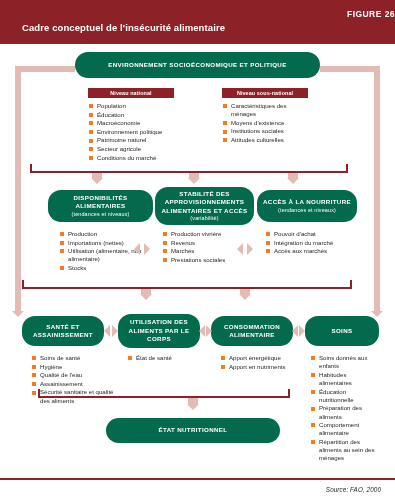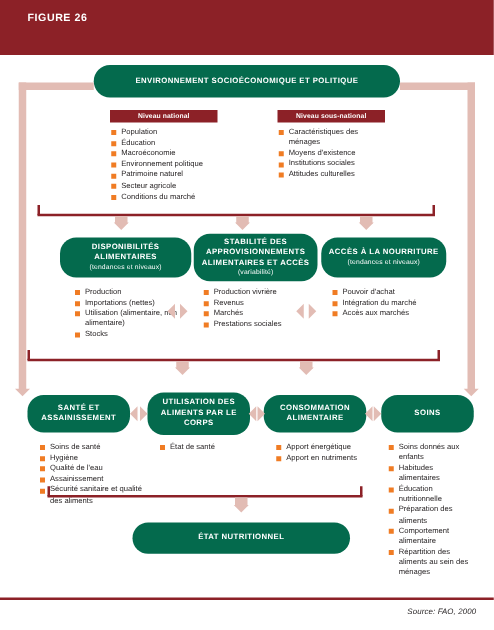--- a/index.html
+++ b/index.html
@@ -8,21 +8,21 @@
     font-family:"Liberation Sans", sans-serif;
     position:relative;overflow:hidden;
     -webkit-font-smoothing:antialiased;
   }
   
   .fig-header{
     position:absolute;left:0;top:0;width:395px;height:44px;
     background:#8c2127;color:#ffffff;box-sizing:border-box;
     padding:9px 0 0 22px;
   }
-  .fig-num{font-size:8.5px;font-weight:bold;letter-spacing:.45px;line-height:11px;}
+  .fig-num{font-size:8.5px;font-weight:bold;letter-spacing:.45px;line-height:11px;text-align:right;}
   .fig-title{font-size:9.5px;font-weight:bold;letter-spacing:.1px;line-height:13px;margin-top:1px;}
 
   
   .canvas{position:absolute;left:0;top:44px;width:395px;height:418px;}
 
   
   .pill{
     position:absolute;background:#046a4d;color:#fff;border-radius:13px;
     display:flex;align-items:center;justify-content:center;text-align:center;
     box-sizing:border-box;
@@ -66,20 +66,21 @@
     position:absolute;right:14px;top:486px;
     font-size:6.3px;font-style:italic;color:#231f20;letter-spacing:.1px;
   }
   .botrule{position:absolute;left:0;top:478px;width:395px;height:2px;background:#8c2127;}
 </style>
 </head>
 <body>
 
 <div class="fig-header">
   <div class="fig-num">FIGURE 26</div>
+  <div class="fig-title">Cadre conceptuel de l'insécurité alimentaire</div>
 </div>
 
 <div class="canvas">
 
   <div class="bar" style="left:15px;top:22px;width:6px;height:247px;"></div>
   <div class="bar" style="left:15px;top:22px;width:60px;height:6px;"></div>
   <div class="arrow-d" style="left:12px;top:267px;"></div>
 
   <div class="bar" style="left:374px;top:22px;width:6px;height:247px;"></div>
   <div class="bar" style="left:320px;top:22px;width:60px;height:6px;"></div>

